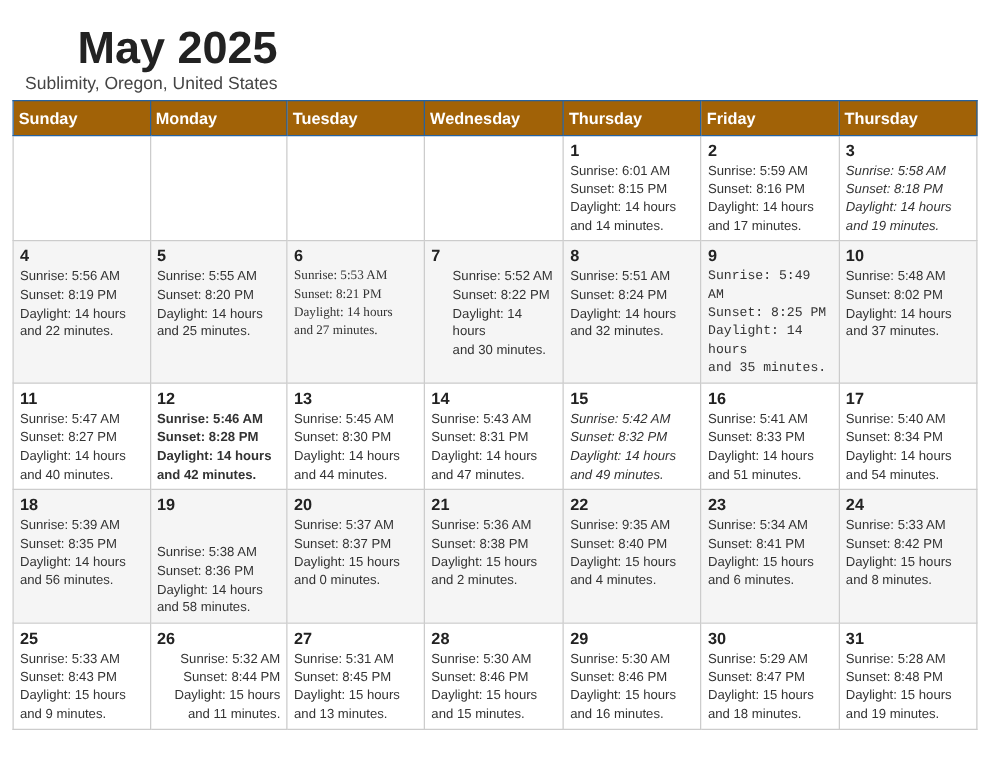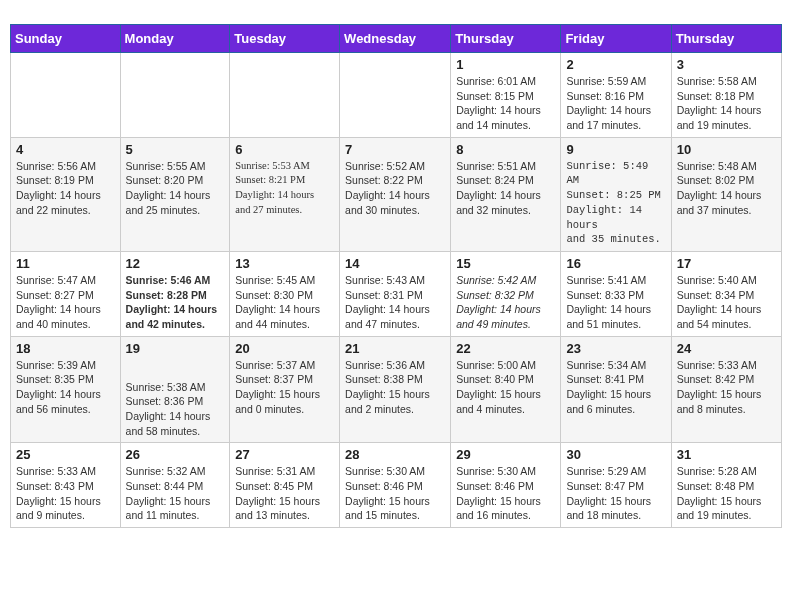--- a/index.html
+++ b/index.html
@@ -45,21 +45,21 @@
     .title-location {
       font-size: 14px;
       color: #444;
     }
     .calendar {
       width: 100%;
       border-collapse: collapse;
       border: 1px solid #ccc;
     }
     .calendar th {
-      background-color: #6d28d9;
+      background-color: #a16207;
       color: #fff;
       font-size: 13px;
       font-weight: bold;
       padding: 6px 4px;
       text-align: left;
       border: 1px solid #2562a0;
     }
     .calendar td {
       vertical-align: top;
       border: 1px solid #ccc;
@@ -94,20 +94,24 @@
     .row-1 td { background: #fff; }
     .row-2 td { background: #efefef; }
     .row-3 td { background: #fff; }
     .row-4 td { background: #efefef; }
     .row-5 td { background: #fff; }
   </style>
 </head>
 <body>
 
 <div class="header">
+  <div class="title-block">
+    <div class="title-month">May 2025</div>
+    <div class="title-location">Sublimity, Oregon, United States</div>
+  </div>
 </div>
 
 <table class="calendar">
   <thead>
     <tr>
     <th>Sunday</th>
         <th>Monday</th>
         <th>Tuesday</th>
         <th>Wednesday</th>
         <th>Thursday</th>
@@ -130,21 +134,21 @@
         </td>
         <td>
           <span class="day-num">2</span>
           <div class="day-info" style="white-space: pre-line;">Sunrise: 5:59 AM
 Sunset: 8:16 PM
 Daylight: 14 hours
 and 17 minutes.</div>
         </td>
         <td>
           <span class="day-num">3</span>
-          <div class="day-info" style="white-space: pre-line;">Sunrise: 5:58 AM
+          <div class="day-info" style="white-space: pre-line; font-style: italic;">Sunrise: 5:58 AM
 Sunset: 8:18 PM
 Daylight: 14 hours
 and 19 minutes.</div>
         </td>
       </tr>
       <tr class="row-2">
         <td>
           <span class="day-num">4</span>
           <div class="day-info" style="white-space: pre-line;">Sunrise: 5:56 AM
 Sunset: 8:19 PM
@@ -160,21 +164,21 @@
         </td>
         <td>
           <span class="day-num">6</span>
           <div class="day-info" style="white-space: pre-line; font-family: Liberation Serif, serif;">Sunrise: 5:53 AM
 Sunset: 8:21 PM
 Daylight: 14 hours
 and 27 minutes.</div>
         </td>
         <td>
           <span class="day-num">7</span>
-          <div class="day-info" style="white-space: pre-line;">Sunrise: 5:52 AM
+          <div class="day-info" style="white-space: pre-line; margin-left: 17px;">Sunrise: 5:52 AM
 Sunset: 8:22 PM
 Daylight: 14 hours
 and 30 minutes.</div>
         </td>
         <td>
           <span class="day-num">8</span>
           <div class="day-info" style="white-space: pre-line;">Sunrise: 5:51 AM
 Sunset: 8:24 PM
 Daylight: 14 hours
 and 32 minutes.</div>
@@ -269,21 +273,21 @@
         </td>
         <td>
           <span class="day-num">21</span>
           <div class="day-info" style="white-space: pre-line;">Sunrise: 5:36 AM
 Sunset: 8:38 PM
 Daylight: 15 hours
 and 2 minutes.</div>
         </td>
         <td>
           <span class="day-num">22</span>
-          <div class="day-info" style="white-space: pre-line;">Sunrise: 5:00 AM
+          <div class="day-info" style="white-space: pre-line;">Sunrise: 9:35 AM
 Sunset: 8:40 PM
 Daylight: 15 hours
 and 4 minutes.</div>
         </td>
         <td>
           <span class="day-num">23</span>
           <div class="day-info" style="white-space: pre-line;">Sunrise: 5:34 AM
 Sunset: 8:41 PM
 Daylight: 15 hours
 and 6 minutes.</div>
@@ -299,21 +303,21 @@
       <tr class="row-5">
         <td>
           <span class="day-num">25</span>
           <div class="day-info" style="white-space: pre-line;">Sunrise: 5:33 AM
 Sunset: 8:43 PM
 Daylight: 15 hours
 and 9 minutes.</div>
         </td>
         <td>
           <span class="day-num">26</span>
-          <div class="day-info" style="white-space: pre-line;">Sunrise: 5:32 AM
+          <div class="day-info" style="white-space: pre-line; text-align: right;">Sunrise: 5:32 AM
 Sunset: 8:44 PM
 Daylight: 15 hours
 and 11 minutes.</div>
         </td>
         <td>
           <span class="day-num">27</span>
           <div class="day-info" style="white-space: pre-line;">Sunrise: 5:31 AM
 Sunset: 8:45 PM
 Daylight: 15 hours
 and 13 minutes.</div>

